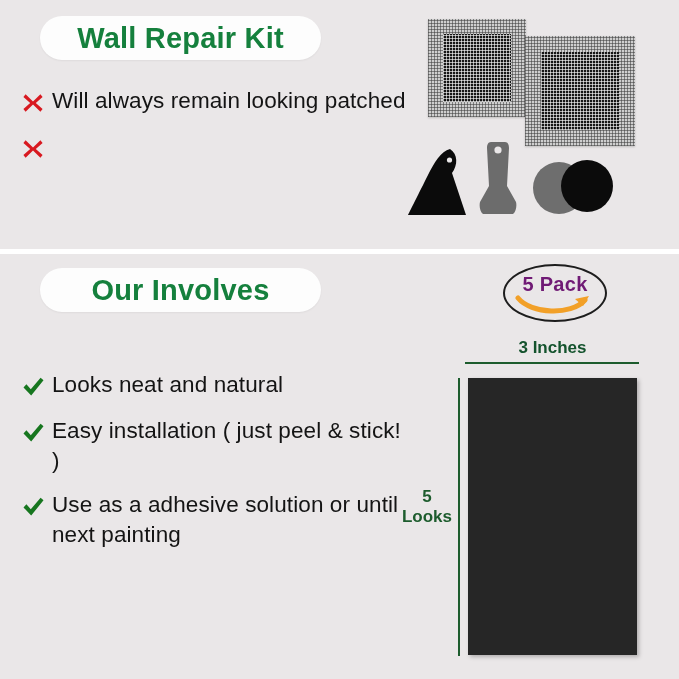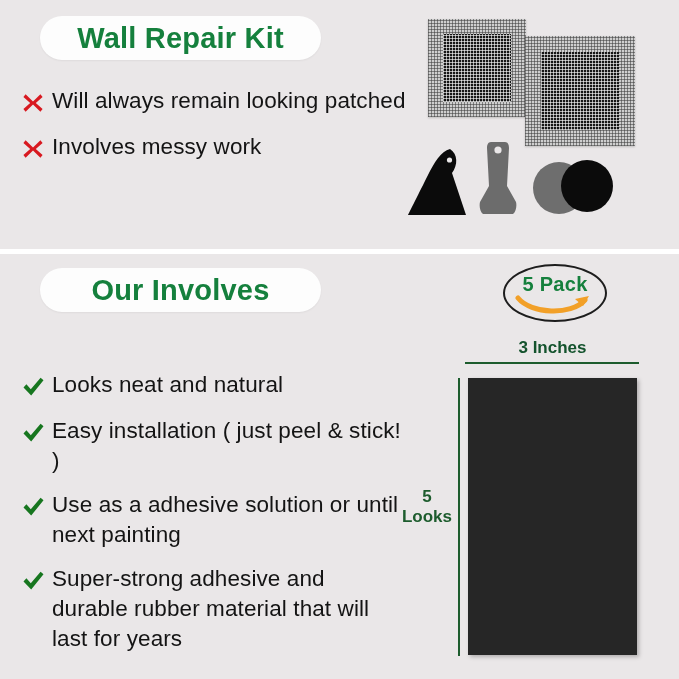--- a/index.html
+++ b/index.html
@@ -139,21 +139,21 @@
     border-radius: 50%;
     box-sizing: border-box;
   }
   #pack-label {
     position: absolute;
     left: 0; top: 9px;
     width: 100%;
     text-align: center;
     font-size: 20px;
     font-weight: 700;
-    color: #15803d;
+    color: #701a75;
     letter-spacing: 0.3px;
   }
   #pack-smile {
     position: absolute;
     left: 12px; top: 30px;
     width: 80px; height: 22px;
   }
 
   
   #dim-width-label {
@@ -214,21 +214,20 @@
         </svg>
       </span>
       <span class="bullet-text">Will always remain looking patched</span>
     </div>
     <div class="bullet">
       <span class="bullet-mark">
         <svg width="24" height="24" viewBox="0 0 24 24" aria-hidden="true">
           <path d="M4.6 3.2 L12 10.6 L19.4 3.2 L21.6 6.0 L14.8 12 L21.6 18.0 L19.4 20.8 L12 13.4 L4.6 20.8 L2.4 18.0 L9.2 12 L2.4 6.0 Z" fill="#d81920"></path>
         </svg>
       </span>
-      <span class="bullet-text">Involves messy work</span>
     </div>
   </div>
 
   <div id="kit-photo">
     <div class="mesh-patch" id="mesh-a">
       <div class="mesh-core"></div>
     </div>
     <div class="mesh-patch" id="mesh-b">
       <div class="mesh-core"></div>
     </div>
@@ -274,28 +273,20 @@
       </span>
       <span class="bullet-text tight">Easy installation ( just peel &amp; stick! )</span>
     </div>
     <div class="bullet">
       <span class="bullet-mark">
         <svg width="25" height="25" viewBox="0 0 25 25" aria-hidden="true">
           <path d="M2.5 12.4 L5.4 9.3 L9.8 14.2 L19.6 2.8 L22.5 5.2 L10.2 20.6 Z" fill="#17761f"></path>
         </svg>
       </span>
       <span class="bullet-text tight">Use as a adhesive solution or until next painting</span>
-    </div>
-    <div class="bullet">
-      <span class="bullet-mark">
-        <svg width="25" height="25" viewBox="0 0 25 25" aria-hidden="true">
-          <path d="M2.5 12.4 L5.4 9.3 L9.8 14.2 L19.6 2.8 L22.5 5.2 L10.2 20.6 Z" fill="#17761f"></path>
-        </svg>
-      </span>
-      <span class="bullet-text tight">Super-strong adhesive and durable rubber material that will last for years</span>
     </div>
   </div>
 
   <div id="pack-badge">
     <div id="pack-ellipse"></div>
     <div id="pack-label">5 Pack</div>
     <svg id="pack-smile" viewBox="0 0 80 22">
       <path d="M3 4 C16 20 56 22 70 6" stroke="#f2a028" stroke-width="5" fill="none" stroke-linecap="round"></path>
       <path d="M74 2 L68 12 L60 5 Z" fill="#f2a028"></path>
     </svg>

